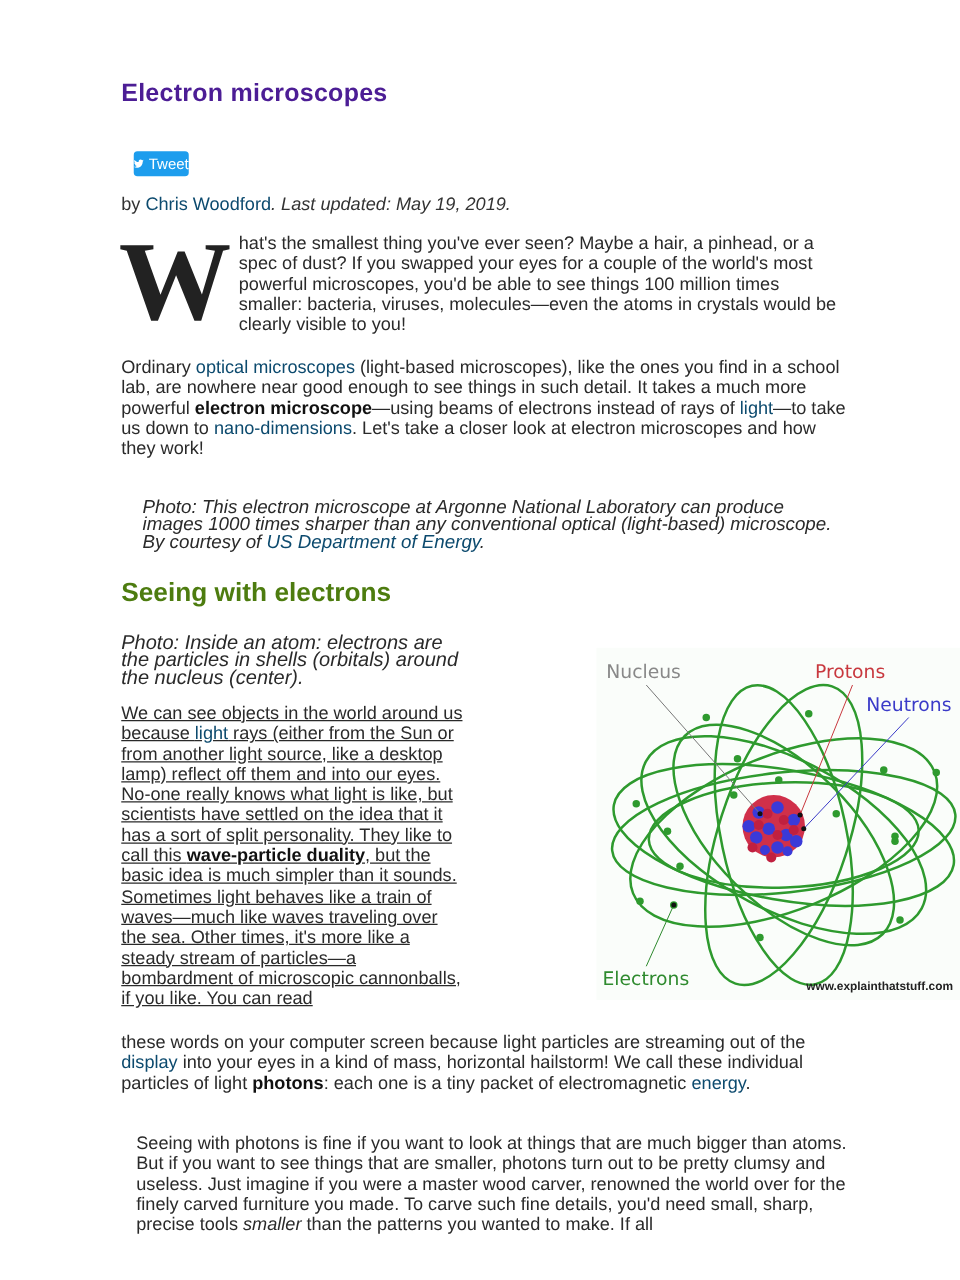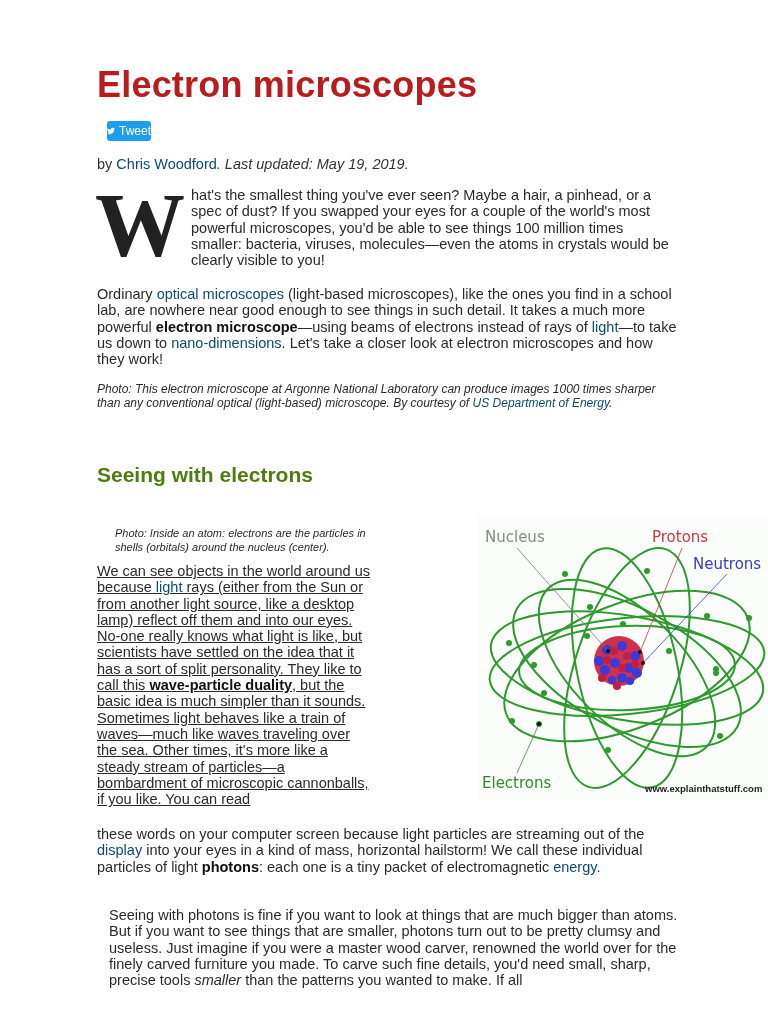--- a/index.html
+++ b/index.html
@@ -1,37 +1,37 @@
 <!DOCTYPE html>
 <html><head>
 <meta charset="utf-8">
 <style>
   html, body { margin: 0; padding: 0; background: #ffffff; }
   body { width: 768px; height: 1024px; overflow: hidden; position: relative;
          font-family: "Liberation Sans", sans-serif; color: #222; }
   .page { position: absolute; left: 97px; top: 0; width: 578px; }
-  h1 { position: absolute; top: 64px; left: 0; margin: 0; font-size: 36px; font-weight: bold;
-       color: #b91c1c; letter-spacing: 0.2px; white-space: nowrap; }
+  h1 { position: absolute; top: 64px; left: 0; margin: 0; font-size: 20px; font-weight: bold;
+       color: #4c1d95; letter-spacing: 0.2px; white-space: nowrap; }
   .tweet { position: absolute; top: 121px; left: 10px; width: 44px; height: 20px;
            background: #1d9ded; border-radius: 3px; color: #fff; font-size: 12px;
            display: flex; align-items: center; justify-content: center; gap: 4px; cursor: pointer; }
   .tweet svg { width: 12px; height: 10px; }
   .byline { position: absolute; top: 156px; left: 0; font-size: 14.5px; white-space: nowrap; color:#333; }
   a { color: #0c4a6e; text-decoration: none; }
   .byline i { color:#333; }
   p { margin: 0; font-size: 14.5px; line-height: 16.3px; color: #2a2a2a; }
   .intro { position: absolute; top: 187px; left: 0; width: 580px; }
   .dropcap { float: left; font-family: "Liberation Serif", serif; font-size: 90px; line-height: 66px;
              height: 66px; margin: 6px 6px 0 -2px; color: #222; font-weight: bold; }
   .para2 { position: absolute; top: 286px; left: 0; width: 580px; }
-  .caption { position: absolute; top: 382px; left: 0; width: 560px; font-size: 12px; line-height: 14px;
-             font-style: italic; color: #2a2a2a; margin:0; }
+  .caption { position: absolute; top: 382px; left: 0; width: 560px; font-size: 15px; line-height: 14px;
+             font-style: italic; color: #2a2a2a; margin:17px; }
   h2 { position: absolute; top: 463px; left: 0; margin: 0; font-size: 21px; font-weight: bold; color: #4d7c0f; white-space: nowrap; }
-  .caption2 { position: absolute; top: 508px; left: 0; width: 270px; font-size: 11px; line-height: 14px;
-              font-style: italic; color: #2a2a2a; margin:18px; }
+  .caption2 { position: absolute; top: 508px; left: 0; width: 270px; font-size: 16px; line-height: 14px;
+              font-style: italic; color: #2a2a2a; margin:0; }
   .col-text { position: absolute; top: 563px; left: 0; width: 275px; text-decoration: underline; }
   .full-text { position: absolute; top: 826px; left: 0; width: 580px; }
   .para4 { position: absolute; top: 907px; left: 12px; width: 580px; }
   .figure { position: absolute; left: 380px; top: 518px; width: 296px; height: 282px; }
   .figure svg { width: 296px; height: 282px; }
   b { font-weight: bold; color:#111; }
 </style>
 </head>
 <body>
 

